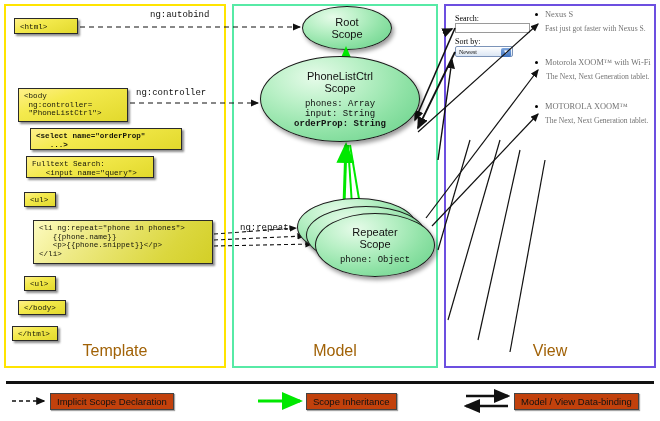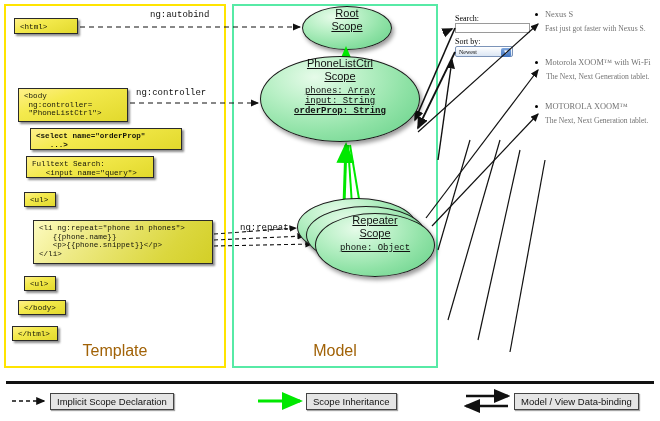--- a/index.html
+++ b/index.html
@@ -21,22 +21,22 @@
     font-family:"Liberation Mono",monospace;font-size:7.6px;line-height:8.6px;
     color:#15150a;padding:3px 5px;white-space:pre;
     box-shadow:2px 2px 2px rgba(0,0,0,.45);}
   .codebox.b{font-weight:bold;}
   .codebox.wide{background:linear-gradient(130deg,#fdfbc0 0%,#eeea86 30%,#dbd73e 75%,#d3cf27 100%);}
 
   
   .ellipse{position:absolute;border-radius:50%;border:1.6px solid #1a1a1a;
     background:radial-gradient(ellipse at 34% 24%,#e6fbe9 0%,#b9f0c6 32%,#8fe2a6 62%,#63cf86 100%);
     box-shadow:2px 3px 4px rgba(0,0,0,.4);
-    display:flex;flex-direction:column;align-items:center;
-    text-align:center;color:#111;text-decoration:underline;}
+    display:flex;flex-direction:column;align-items:center;justify-content:center;
+    text-align:center;color:#111;}
   .ell-title{font-family:"Liberation Sans",sans-serif;font-size:11px;line-height:12.5px;}
   .ell-props{font-family:"Liberation Mono",monospace;font-size:9px;line-height:10px;margin-top:4px;}
   .ell-props .bold{font-weight:bold;}
 
   
   .view-label{position:absolute;font-family:"Liberation Serif",serif;font-size:8px;color:#000;}
   .view-input{position:absolute;box-sizing:border-box;border:1px solid #9a9a9a;background:#fff;height:10px;}
   .view-select{position:absolute;box-sizing:border-box;height:11px;
     border:1px solid #7b93b8;border-radius:2px;
     background:linear-gradient(#ffffff,#dbe6f4);
@@ -45,37 +45,40 @@
   .view-select .sel-arrow{position:absolute;right:1px;top:1px;width:10px;height:9px;
     background:linear-gradient(#7fa7de,#3f73bf);border-radius:2px;color:#fff;
     font-size:6px;line-height:9px;text-align:center;}
   .phone-item{position:absolute;font-family:"Liberation Serif",serif;color:#737373;}
   .phone-name{font-size:8.4px;white-space:nowrap;}
   .phone-bullet{position:absolute;left:-10px;top:3px;width:3px;height:3px;border-radius:50%;background:#000;}
   .phone-snippet{font-size:7.6px;margin-top:5px;white-space:nowrap;}
 
   
   #legend-rule{position:absolute;left:6px;top:381px;width:648px;height:3px;background:#111;}
-  .legend-box{position:absolute;box-sizing:border-box;border:1px solid #444;background:#e5e5e5;
+  .legend-box{position:absolute;box-sizing:border-box;border:1px solid #444;background:#c2410c;
     font-family:"Liberation Sans",sans-serif;font-size:9.5px;color:#111;
     padding:2px 6px;box-shadow:1px 1px 1px rgba(0,0,0,.35);white-space:nowrap;}
 
   svg.overlay{position:absolute;left:0;top:0;width:660px;height:421px;pointer-events:none;}
   .lbl{font-family:"Liberation Mono",monospace;font-size:9px;fill:#111;}
 </style>
 </head>
 <body>
 
 <div id="root">
 
   <div class="panel" id="panel-template">
     <div class="panel-label">Template</div>
   </div>
   <div class="panel" id="panel-model">
     <div class="panel-label">Model</div>
+  </div>
+  <div class="panel" id="panel-view">
+    <div class="panel-label">View</div>
   </div>
 
   <div class="codebox" style="left:14px;top:18px;width:64px;height:16px;line-height:10px;padding-top:3px;">&lt;html&gt;</div>
 
   <div class="codebox" style="left:18px;top:88px;width:110px;height:34px;">&lt;body
  ng:controller=
  "PhoneListCtrl"&gt;</div>
 
   <div class="codebox b" style="left:30px;top:128px;width:152px;height:22px;">&lt;select name="orderProp"
    ...&gt;</div>

